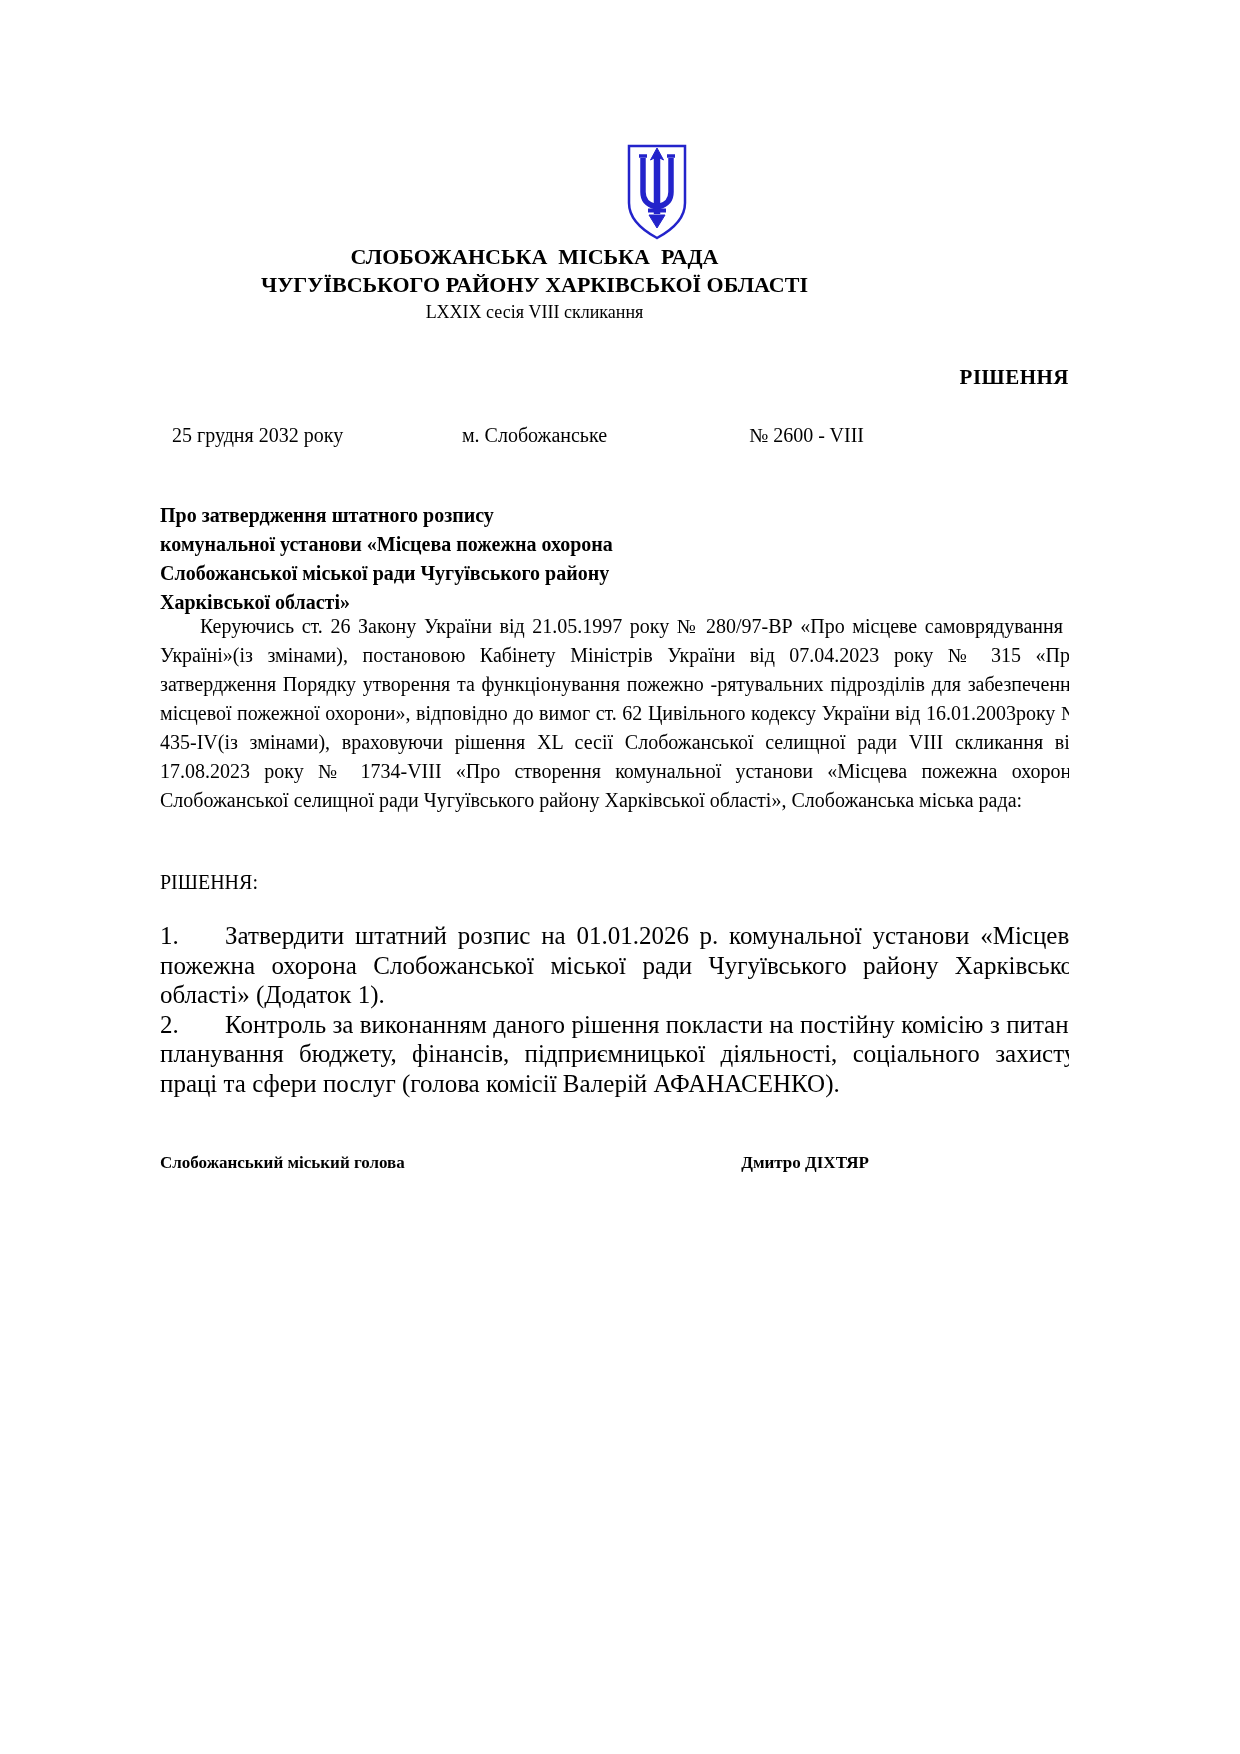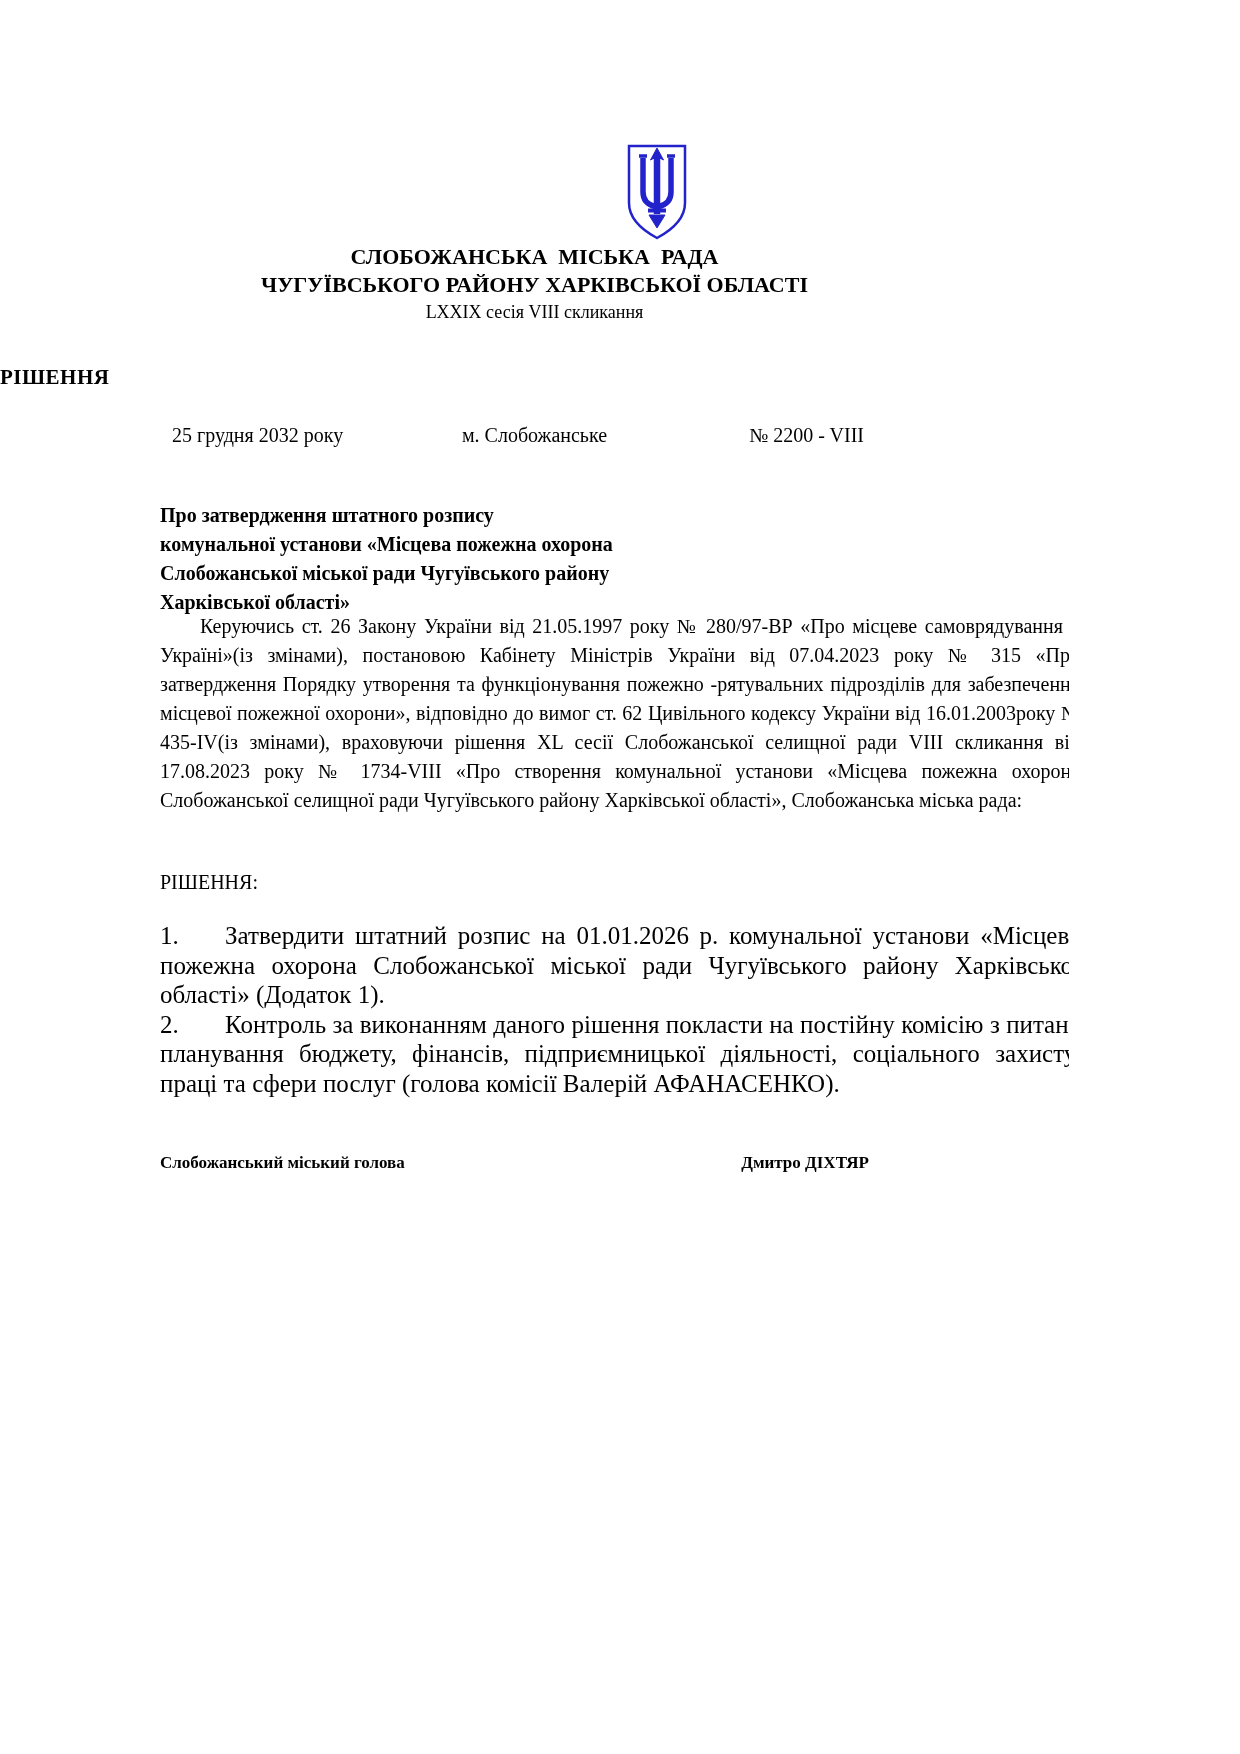--- a/index.html
+++ b/index.html
@@ -10,21 +10,21 @@
   }
   .page{position:relative;width:1069px;height:1754px;overflow:hidden;background:#ffffff;}
 
   .emblem{position:absolute;top:144px;left:626px;width:62px;height:96px;}
 
   .header-block{position:absolute;top:243px;left:0;right:0;text-align:center;}
   .hdr-line1{font-weight:bold;font-size:22px;line-height:27px;white-space:pre-wrap;}
   .hdr-line2{font-weight:bold;font-size:22px;line-height:27px;margin-top:1px;}
   .hdr-session{font-size:18px;line-height:24px;margin-top:2px;font-weight:normal;}
 
-  .doc-type{position:absolute;top:365px;left:0;right:0;text-align:left;
+  .doc-type{position:absolute;top:365px;left:0;right:0;text-align:right;
     font-weight:bold;font-size:21px;letter-spacing:0.5px;}
 
   .meta-row{position:absolute;top:424px;left:0;right:0;height:26px;font-size:20px;}
   .meta-date{position:absolute;left:172px;top:0;}
   .meta-place{position:absolute;left:50%;transform:translateX(-50%);top:0;}
   .meta-number{position:absolute;right:205px;top:0;}
 
   .title-block{position:absolute;top:481px;left:160px;width:680px;
     font-weight:bold;font-size:20px;line-height:29px;margin-top:20px;}
 
@@ -65,21 +65,21 @@
     <div class="hdr-line1">СЛОБОЖАНСЬКА  МІСЬКА  РАДА</div>
     <div class="hdr-line2">ЧУГУЇВСЬКОГО РАЙОНУ ХАРКІВСЬКОЇ ОБЛАСТІ</div>
     <div class="hdr-session">LXXIX сесія VIII скликання</div>
   </div>
 
   <div class="doc-type">РІШЕННЯ</div>
 
   <div class="meta-row">
     <span class="meta-date">25 грудня 2032 року</span>
     <span class="meta-place">м. Слобожанське</span>
-    <span class="meta-number">№ 2200 - VIII</span>
+    <span class="meta-number">№ 2600 - VIII</span>
   </div>
 
   <div class="title-block">
     <div>Про затвердження штатного розпису</div>
     <div>комунальної установи «Місцева пожежна охорона</div>
     <div>Слобожанської міської ради Чугуївського району</div>
     <div>Харківської області»</div>
   </div>
 
   <p class="preamble">Керуючись ст. 26 Закону України від 21.05.1997 року № 280/97-ВР «Про місцеве самоврядування в Україні»(із змінами), постановою Кабінету Міністрів України від 07.04.2023 року № 315 «Про затвердження Порядку утворення та функціонування  пожежно -рятувальних підрозділів для забезпечення місцевої пожежної охорони», відповідно до вимог ст. 62 Цивільного кодексу України від 16.01.2003року № 435-IV(із змінами), враховуючи рішення XL сесії Слобожанської селищної ради VIII скликання від 17.08.2023 року № 1734-VIII «Про створення комунальної установи «Місцева пожежна охорона Слобожанської селищної ради Чугуївського району Харківської області»,  Слобожанська міська рада:</p>

